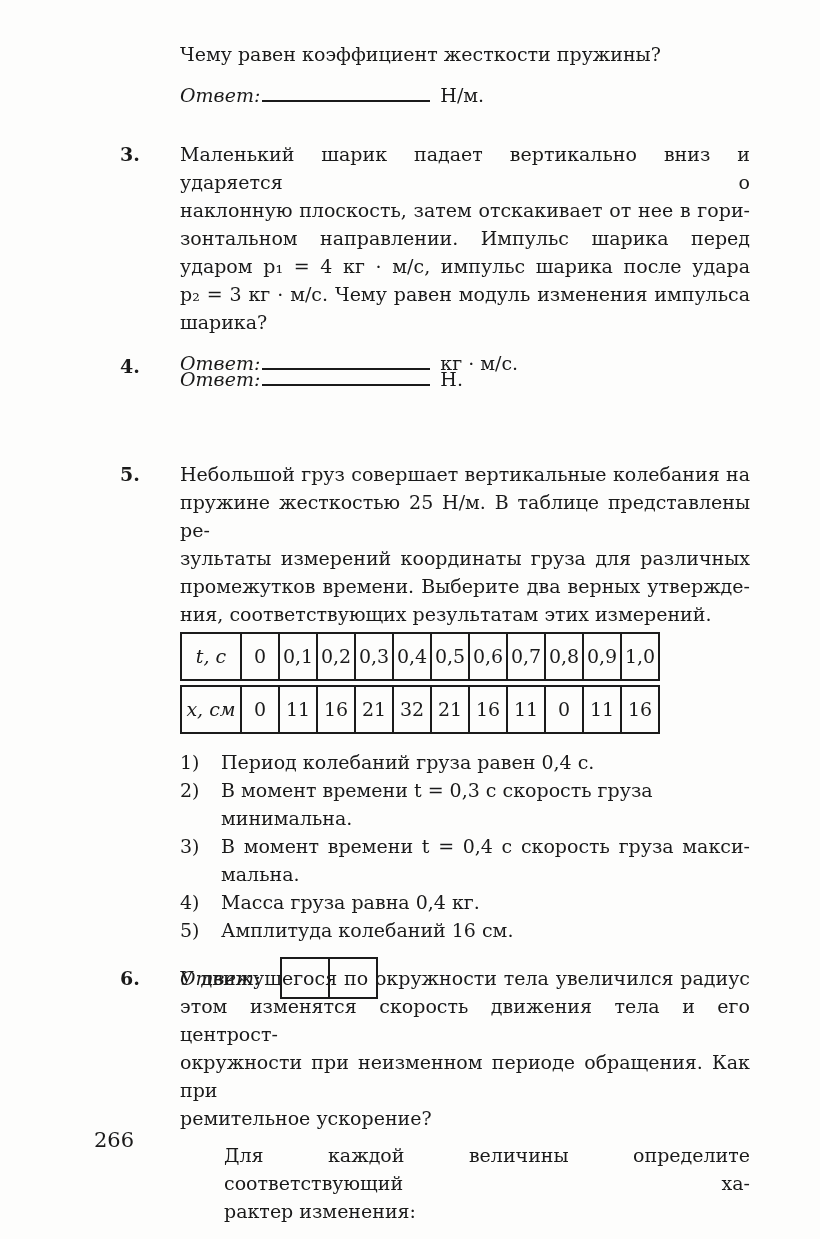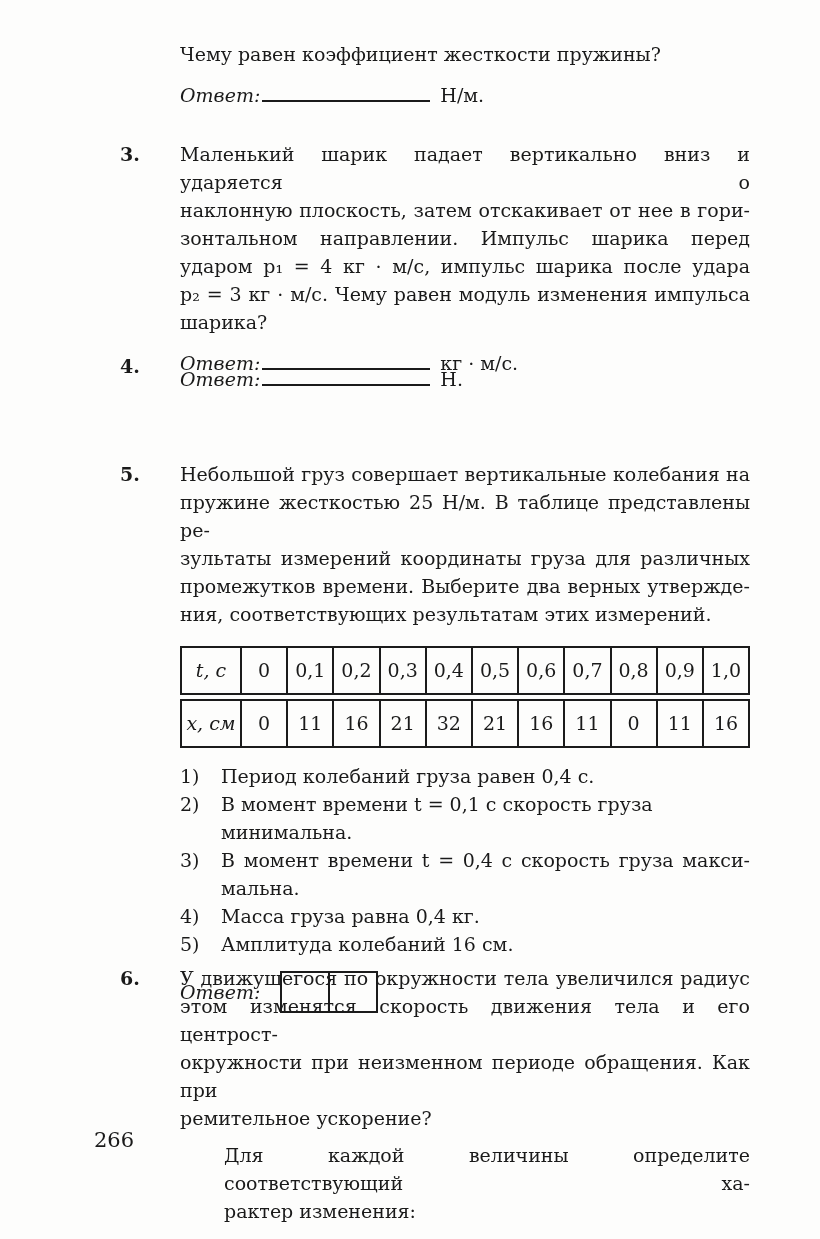--- a/index.html
+++ b/index.html
@@ -28,21 +28,21 @@
     height: 20px;
     border-bottom: 2px solid #1b1b1b;
     margin-left: 2px;
   }
   .unit { margin-left: 10px; text-align: right; }
   .answer-line.boxes { display: flex; align-items: center; height: 44px; }
   .answer-line.boxes .ans-label { margin-right: 20px; }
   .ansbox { width: 46px; height: 38px; border: 2px solid #1b1b1b; background: transparent; }
   .ansbox2 { margin-left: -2px; }
   
-  .qtable { margin-top: 18px; width: 570px; }
+  .qtable { margin-top: 4px; width: 480px; }
   .trow { display: flex; border: 2px solid #1b1b1b; background: #fdfdfc; }
   .trow + .trow { margin-top: 4px; }
   .tcell {
     flex: 1 1 0;
     border-left: 2px solid #1b1b1b;
     text-align: center;
     padding: 8px 0 9px 0;
   }
   .tcell:first-child { border-left: none; flex: 0 0 58px; font-style: italic; }
   
@@ -138,21 +138,21 @@
       <div class="opts">
           <div class="opt">
             <div class="optnum">1)</div>
             <div class="optbody">
               <div class="tline">Период колебаний груза равен 0,4 с.</div>
             </div>
           </div>
           <div class="opt">
             <div class="optnum">2)</div>
             <div class="optbody">
-              <div class="tline">В момент времени t = 0,1 с скорость груза минимальна.</div>
+              <div class="tline">В момент времени t = 0,3 с скорость груза минимальна.</div>
             </div>
           </div>
           <div class="opt">
             <div class="optnum">3)</div>
             <div class="optbody">
               <div class="tline just">В момент времени t = 0,4 с скорость груза макси-</div>
               <div class="tline">мальна.</div>
             </div>
           </div>
           <div class="opt">

